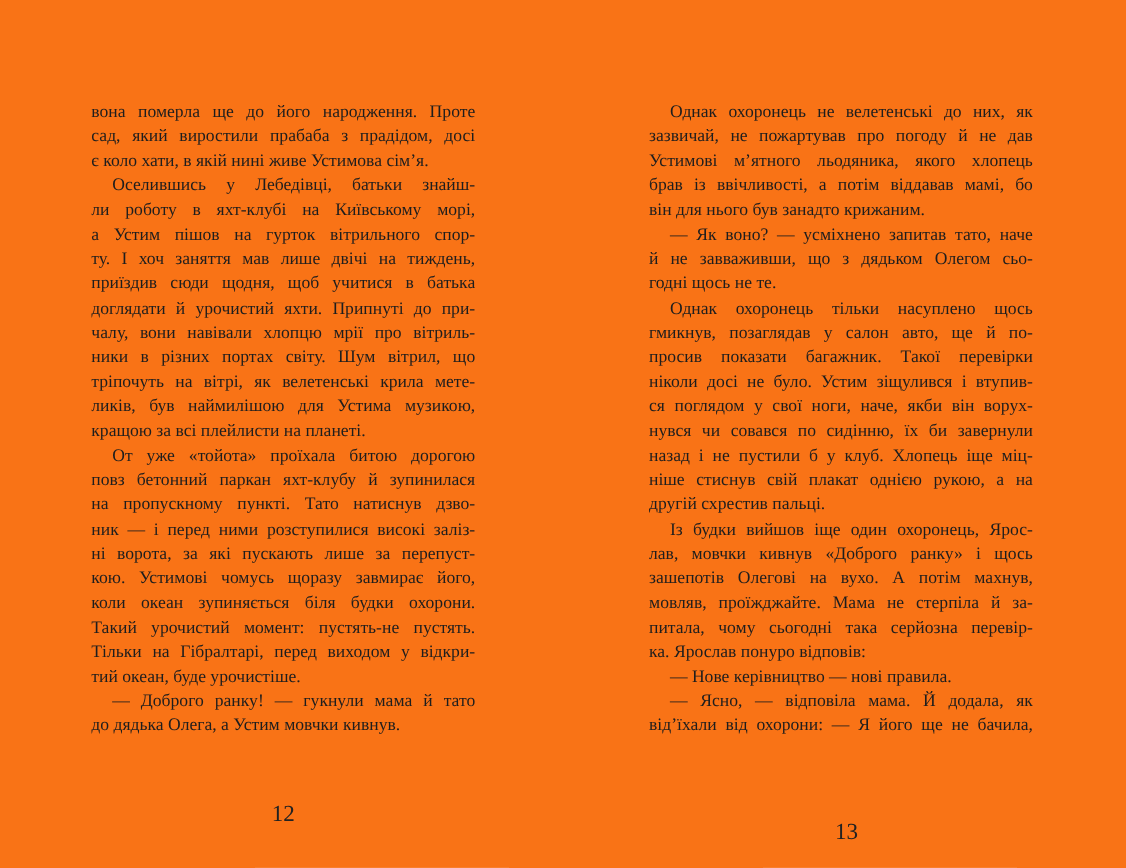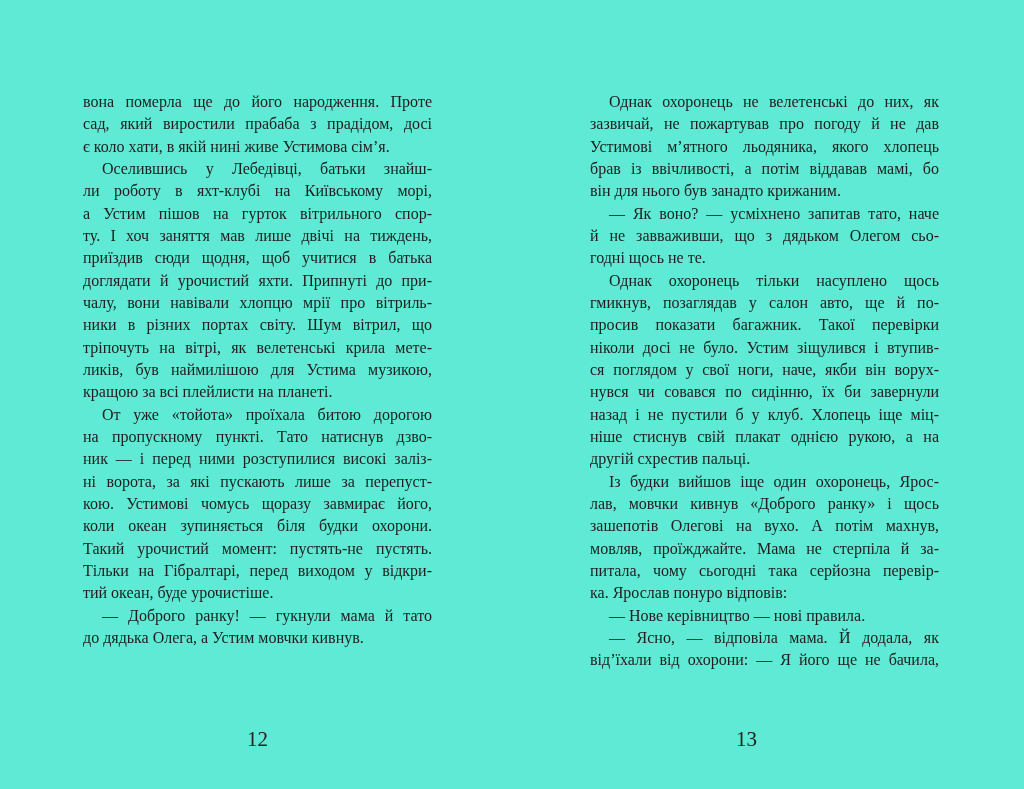--- a/index.html
+++ b/index.html
@@ -4,21 +4,21 @@
 <style>
   html, body {
     margin: 0;
     padding: 0;
     background: #ffffff;
   }
   .spread {
     position: relative;
     width: 1024px;
     height: 789px;
-    background: #5eead4;
+    background: #f97316;
     overflow: hidden;
     font-family: "Liberation Serif", "DejaVu Serif", serif;
     color: #1e1e1e;
   }
   .page-text {
     position: absolute;
     top: 91px;
     width: 349px;
     font-size: 16px;
   }
@@ -39,21 +39,21 @@
   }
   .page-number {
     position: absolute;
     top: 727px;
     width: 349px;
     text-align: center;
     font-size: 21px;
     color: #222222;
   }
   .page-number.left  { left: 83px;  }
-  .page-number.right { left: 572px; }
+  .page-number.right { left: 595px; margin-top: 17px; }
 </style>
 </head>
 <body>
 
 <div class="spread">
 
   <div class="page-text left">
       <div class="line">вона померла ще до його народження. Проте</div>
       <div class="line">сад, який виростили прабаба з прадідом, досі</div>
       <div class="line end">є коло хати, в якій нині живе Устимова сім’я.</div>
@@ -62,20 +62,21 @@
       <div class="line">а Устим пішов на гурток вітрильного спор-</div>
       <div class="line">ту. І хоч заняття мав лише двічі на тиждень,</div>
       <div class="line">приїздив сюди щодня, щоб учитися в батька</div>
       <div class="line">доглядати й урочистий яхти. Припнуті до при-</div>
       <div class="line">чалу, вони навівали хлопцю мрії про вітриль-</div>
       <div class="line">ники в різних портах світу. Шум вітрил, що</div>
       <div class="line">тріпочуть на вітрі, як велетенські крила мете-</div>
       <div class="line">ликів, був наймилішою для Устима музикою,</div>
       <div class="line end">кращою за всі плейлисти на планеті.</div>
       <div class="line indent">От уже «тойота» проїхала битою дорогою</div>
+      <div class="line">повз бетонний паркан яхт-клубу й зупинилася</div>
       <div class="line">на пропускному пункті. Тато натиснув дзво-</div>
       <div class="line">ник — і перед ними розступилися високі заліз-</div>
       <div class="line">ні ворота, за які пускають лише за перепуст-</div>
       <div class="line">кою. Устимові чомусь щоразу завмирає його,</div>
       <div class="line">коли океан зупиняється біля будки охорони.</div>
       <div class="line">Такий урочистий момент: пустять-не пустять.</div>
       <div class="line">Тільки на Гібралтарі, перед виходом у відкри-</div>
       <div class="line end">тий океан, буде урочистіше.</div>
       <div class="line indent">— Доброго ранку! — гукнули мама й тато</div>
       <div class="line end">до дядька Олега, а Устим мовчки кивнув.</div>

